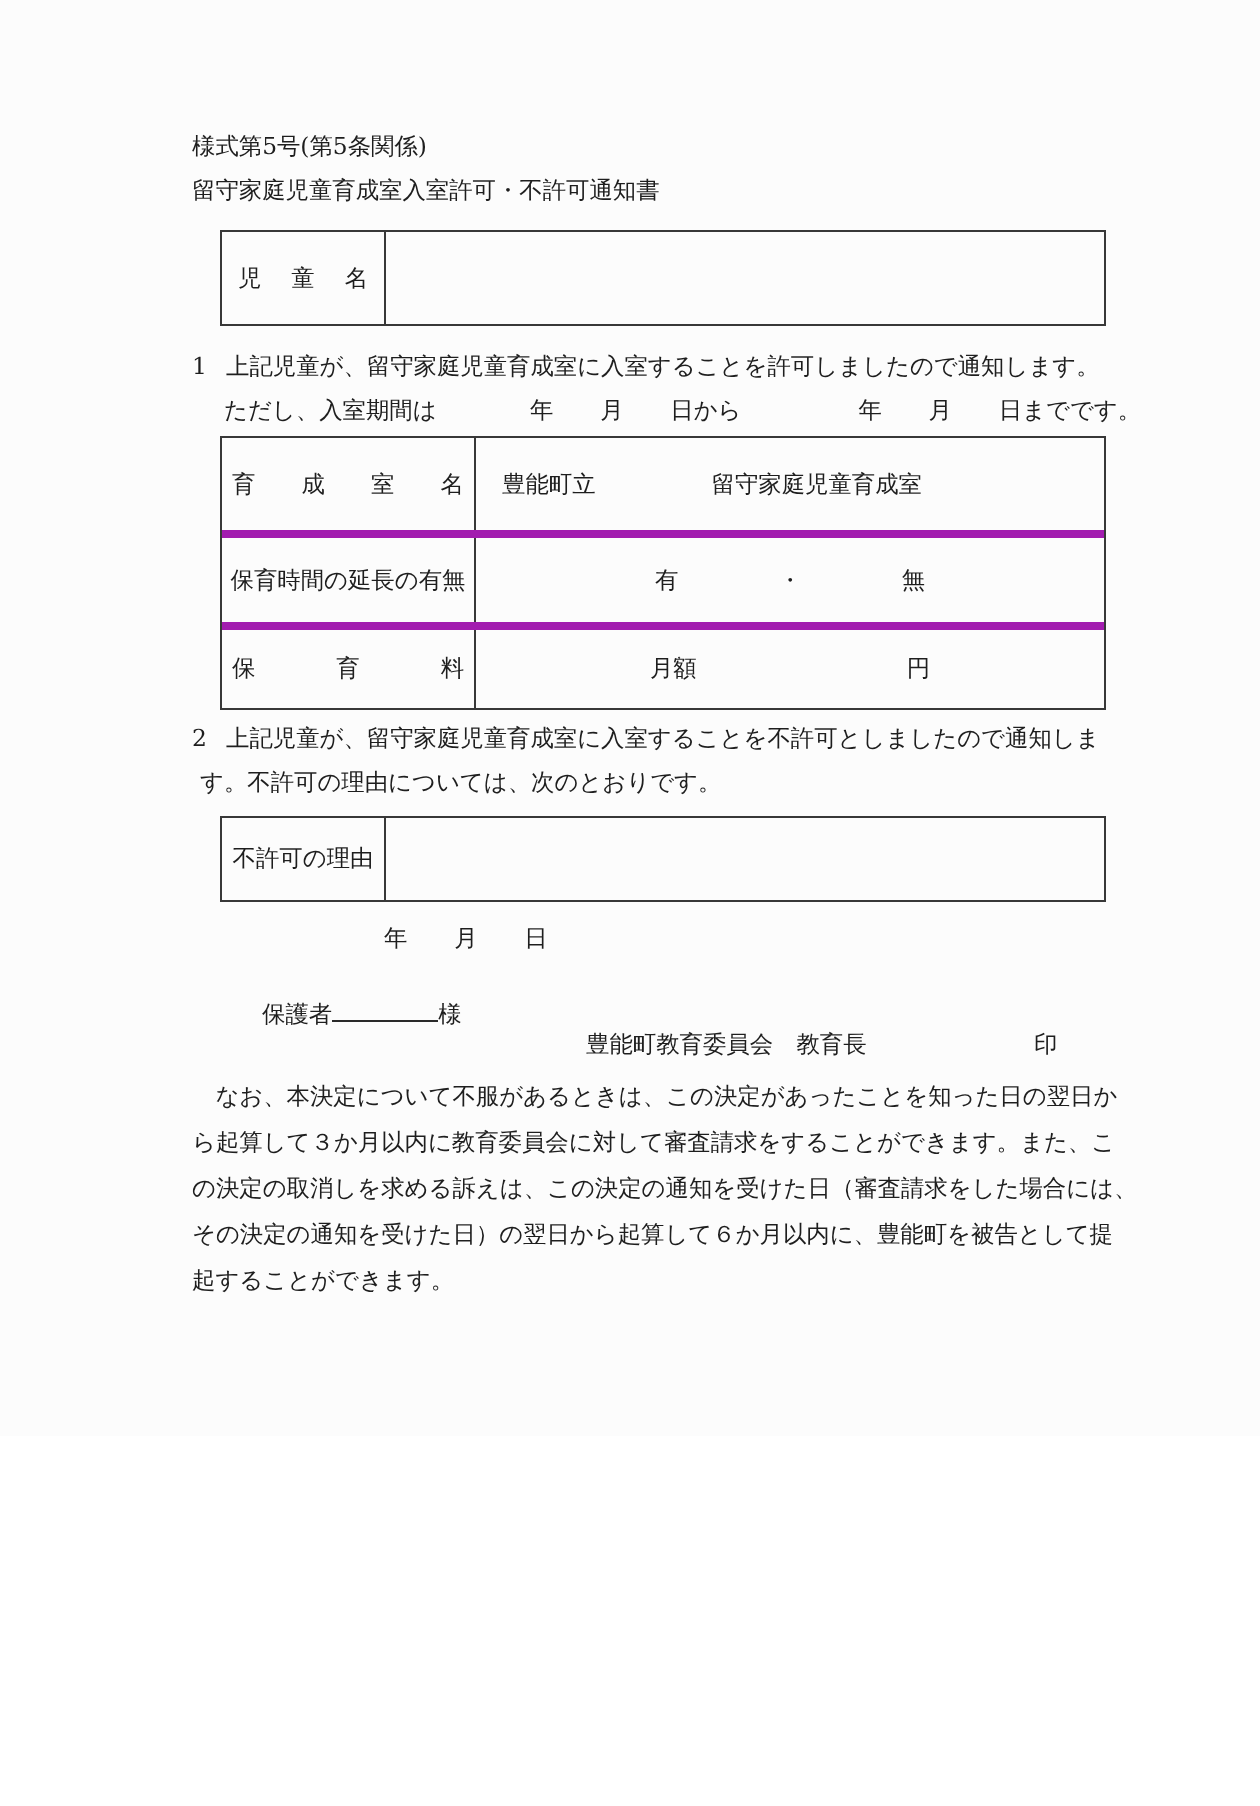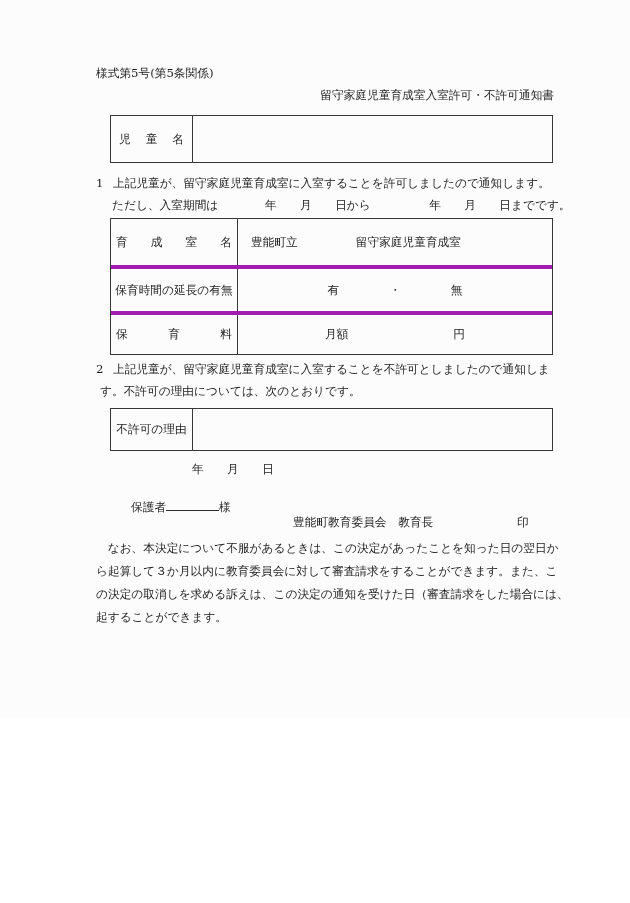--- a/index.html
+++ b/index.html
@@ -10,21 +10,21 @@
     background: #fcfcfc;
     font-family: "DejaVu Serif", "Liberation Serif", serif;
     color: #1e1e1e;
     font-size: 11.7px;
     overflow: hidden;
   }
   .abs { position: absolute; white-space: nowrap; }
 
   
   .form-number { left: 96px; top: 66px; }
-  .doc-title { left: 96px; top: 88px; width: 458px; text-align: right; }
+  .doc-title { left: 96px; top: 88px; width: 458px; text-align: left; }
 
   
   .tbl {
     position: absolute;
     left: 110px;
     width: 443px;
     border: 1px solid #383838;
     box-sizing: border-box;
   }
   .tbl-row { display: flex; }
@@ -158,16 +158,17 @@
   <div class="abs guardian-line">
     <span>保護者</span><span class="blank-underline"></span><span>様</span>
   </div>
   <div class="abs issuer-line">豊能町教育委員会　教育長</div>
   <div class="abs seal">印</div>
 
   <div class="abs appeal-note">
     <div class="appeal-line">　なお、本決定について不服があるときは、この決定があったことを知った日の翌日か</div>
     <div class="appeal-line">ら起算して３か月以内に教育委員会に対して審査請求をすることができます。また、こ</div>
     <div class="appeal-line">の決定の取消しを求める訴えは、この決定の通知を受けた日（審査請求をした場合には、</div>
+    <div class="appeal-line">その決定の通知を受けた日）の翌日から起算して６か月以内に、豊能町を被告として提</div>
     <div class="appeal-line">起することができます。</div>
   </div>
 
 </div>
 
 </body></html>

